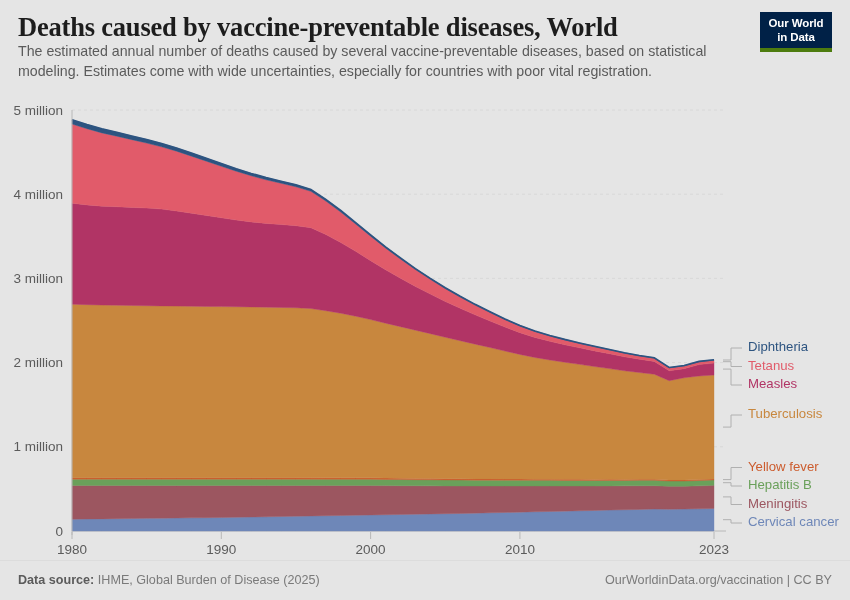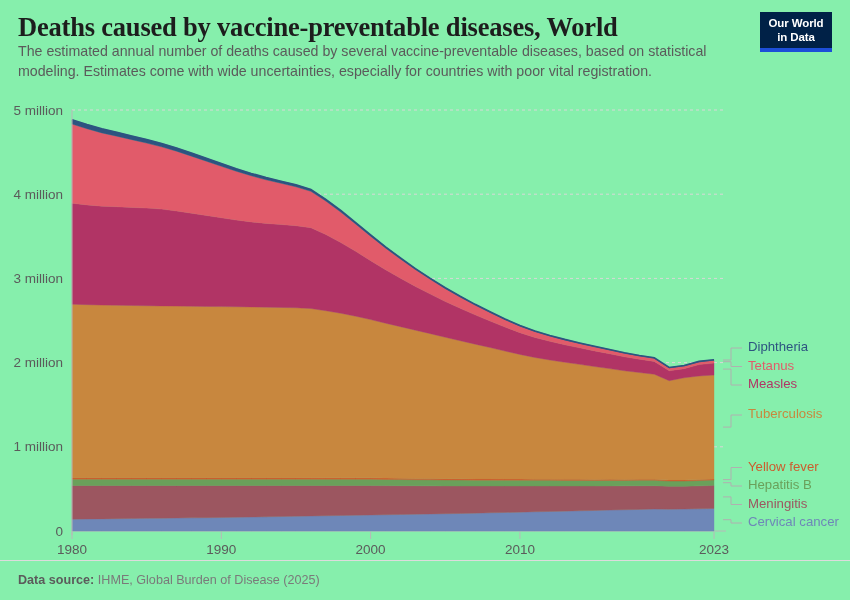--- a/index.html
+++ b/index.html
@@ -5,21 +5,21 @@
   * { box-sizing: border-box; margin: 0; padding: 0; }
   html, body {
     width: 850px; height: 600px;
     background: #ffffff;
     font-family: "Liberation Sans", sans-serif;
     overflow: hidden;
   }
   #root {
     position: relative;
     width: 850px; height: 600px;
-    background: #86efac;
+    background: #e5e5e5;
   }
 
   
   #header { position: absolute; left: 18px; top: 12px; width: 730px; }
   #chart-title {
     font-family: "Liberation Serif", serif;
     font-size: 26.5px;
     font-weight: 700;
     color: #1d1d1d;
     letter-spacing: -0.2px;
@@ -32,21 +32,21 @@
     line-height: 1.40;
     max-width: 712px;
   }
 
   
   #owid-logo {
     position: absolute;
     right: 18px; top: 12px;
     width: 72px; height: 40px;
     background: #002147;
-    border-bottom: 4px solid #1d4ed8;
+    border-bottom: 4px solid #4d7c0f;
     color: #fff;
     text-align: center;
     font-family: "Liberation Sans", sans-serif;
     font-weight: 700;
     font-size: 11.5px;
     line-height: 1.18;
     padding-top: 5px;
     letter-spacing: -0.1px;
   }
 
@@ -169,15 +169,16 @@
           <path d="M723 396.9 L731 396.9 L731 404.5 L742 404.5" fill="none" stroke="#b0b0b0" stroke-width="1"></path>
           <text x="748" y="404.5" class="legend-label" fill="#9c5660">Meningitis</text>
           <path d="M723 419.7 L731 419.7 L731 423.0 L742 423.0" fill="none" stroke="#b0b0b0" stroke-width="1"></path>
           <text x="748" y="423" class="legend-label" fill="#6e87b8">Cervical cancer</text>
         </g>
     </svg>
   </div>
 
   <div id="footer">
     <div id="footer-left"><b>Data source:</b><span> IHME, Global Burden of Disease (2025)</span></div>
+    <div id="footer-right">OurWorldinData.org/vaccination | CC BY</div>
   </div>
 
 </div>
 
 </body></html>

